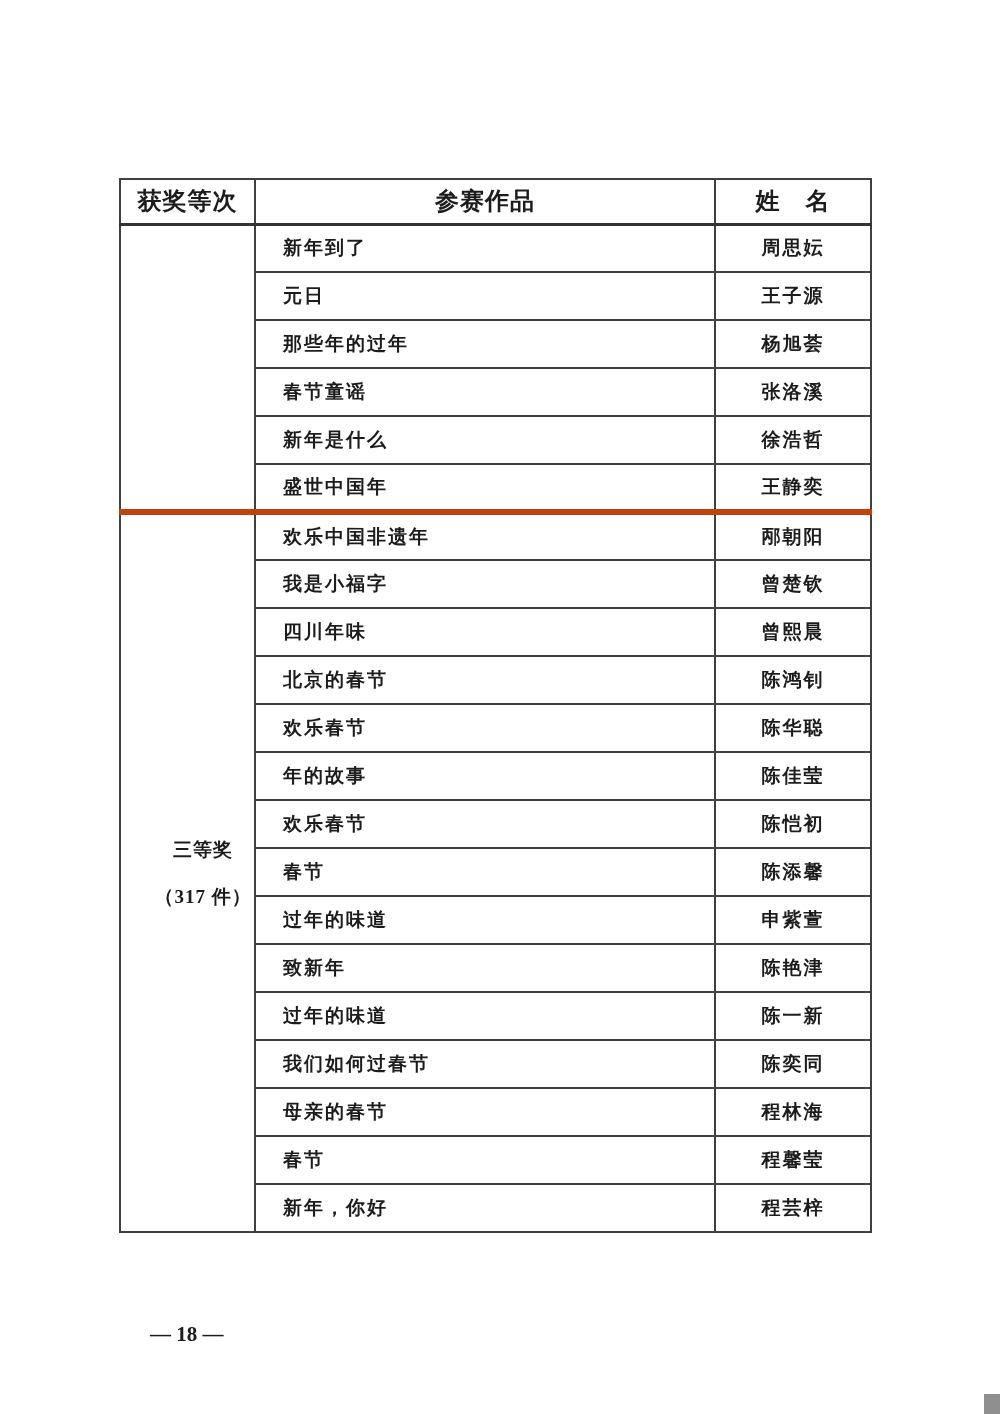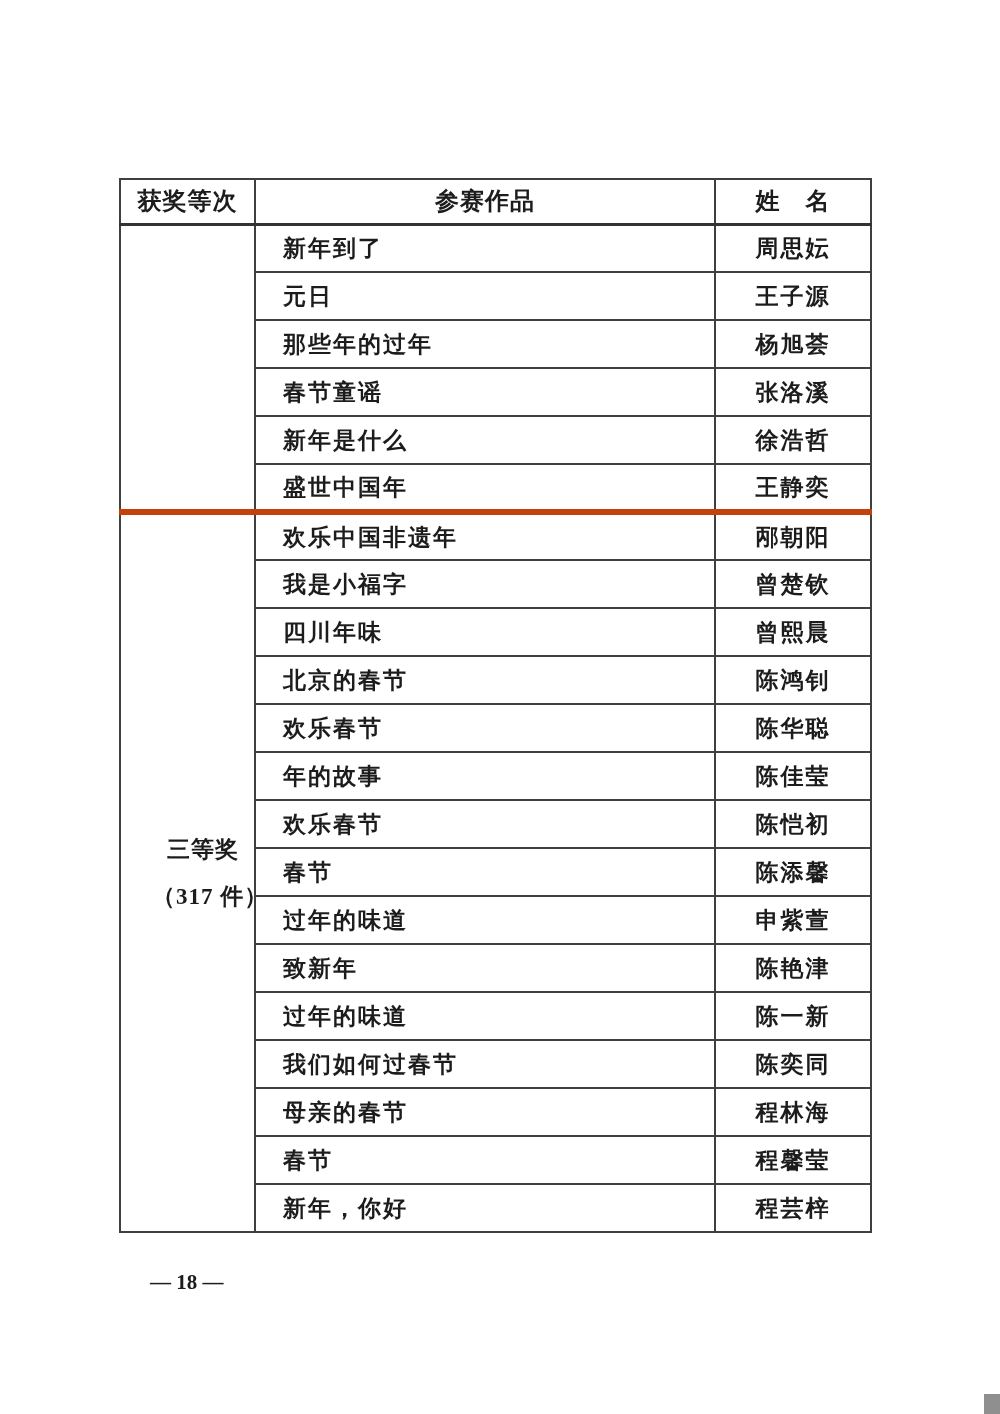--- a/index.html
+++ b/index.html
@@ -36,21 +36,21 @@
     white-space: nowrap;
   }
   th {
     font-size: 24px;
     font-weight: 700;
     text-align: center;
     letter-spacing: 1px;
     border-bottom: 3px solid #333333;
   }
   td {
-    font-size: 23px;
+    font-size: 19px;
     font-weight: 600;
   }
   td.work-cell {
     text-align: left;
     padding-left: 27px;
     letter-spacing: 2px;
   }
   td.name-cell {
     text-align: center;
     letter-spacing: 2px;
@@ -58,21 +58,21 @@
   td.award-cell {
     text-align: center;
     letter-spacing: 1px;
     line-height: 47px;
     padding-left: 31px;
   }
   td.award-cell span { display: block; }
   tr.section-start td { border-top: 6px solid #c2410c; }
   .page-number {
     position: absolute;
-    left: 150px; top: 1270px;
+    left: 150px; top: 1322px;
     font-size: 21px;
     font-weight: 600;
     letter-spacing: 0px;
     color: #1c1c1c;
   }
   .scan-artifact {
     position: absolute;
     left: 984px; top: 1394px;
     width: 16px; height: 20px;
     background: #8f8f8f;

